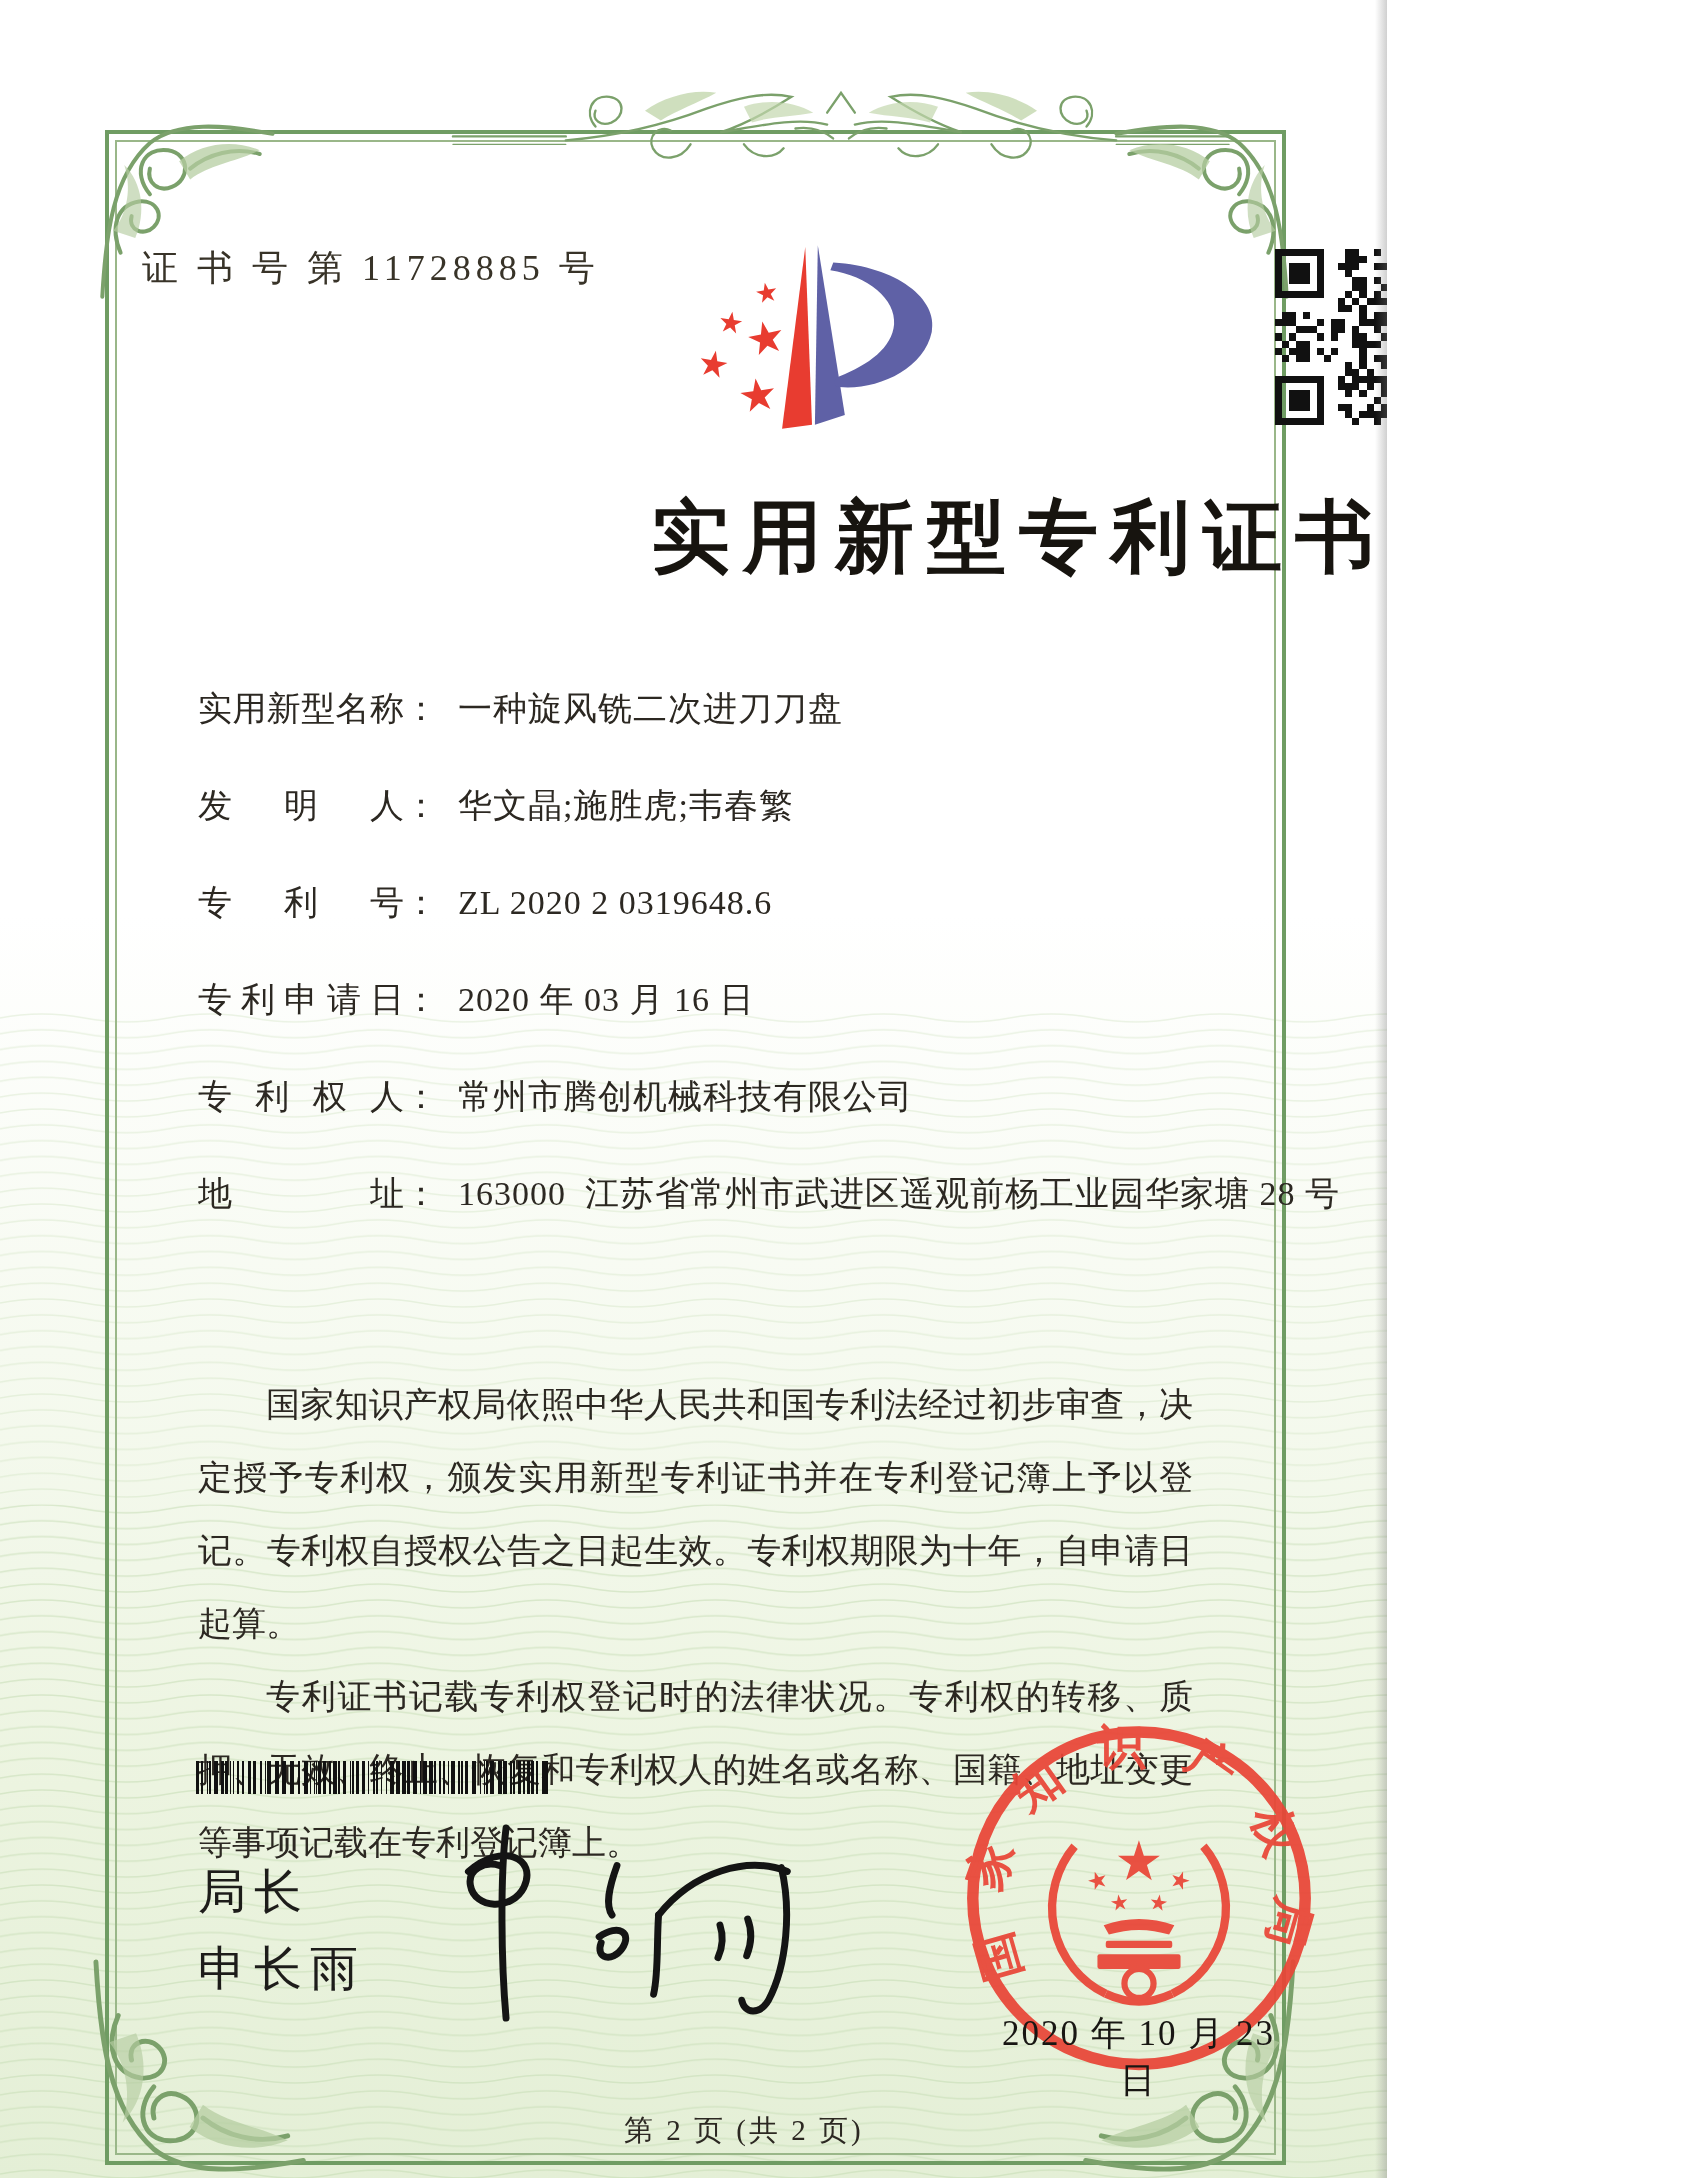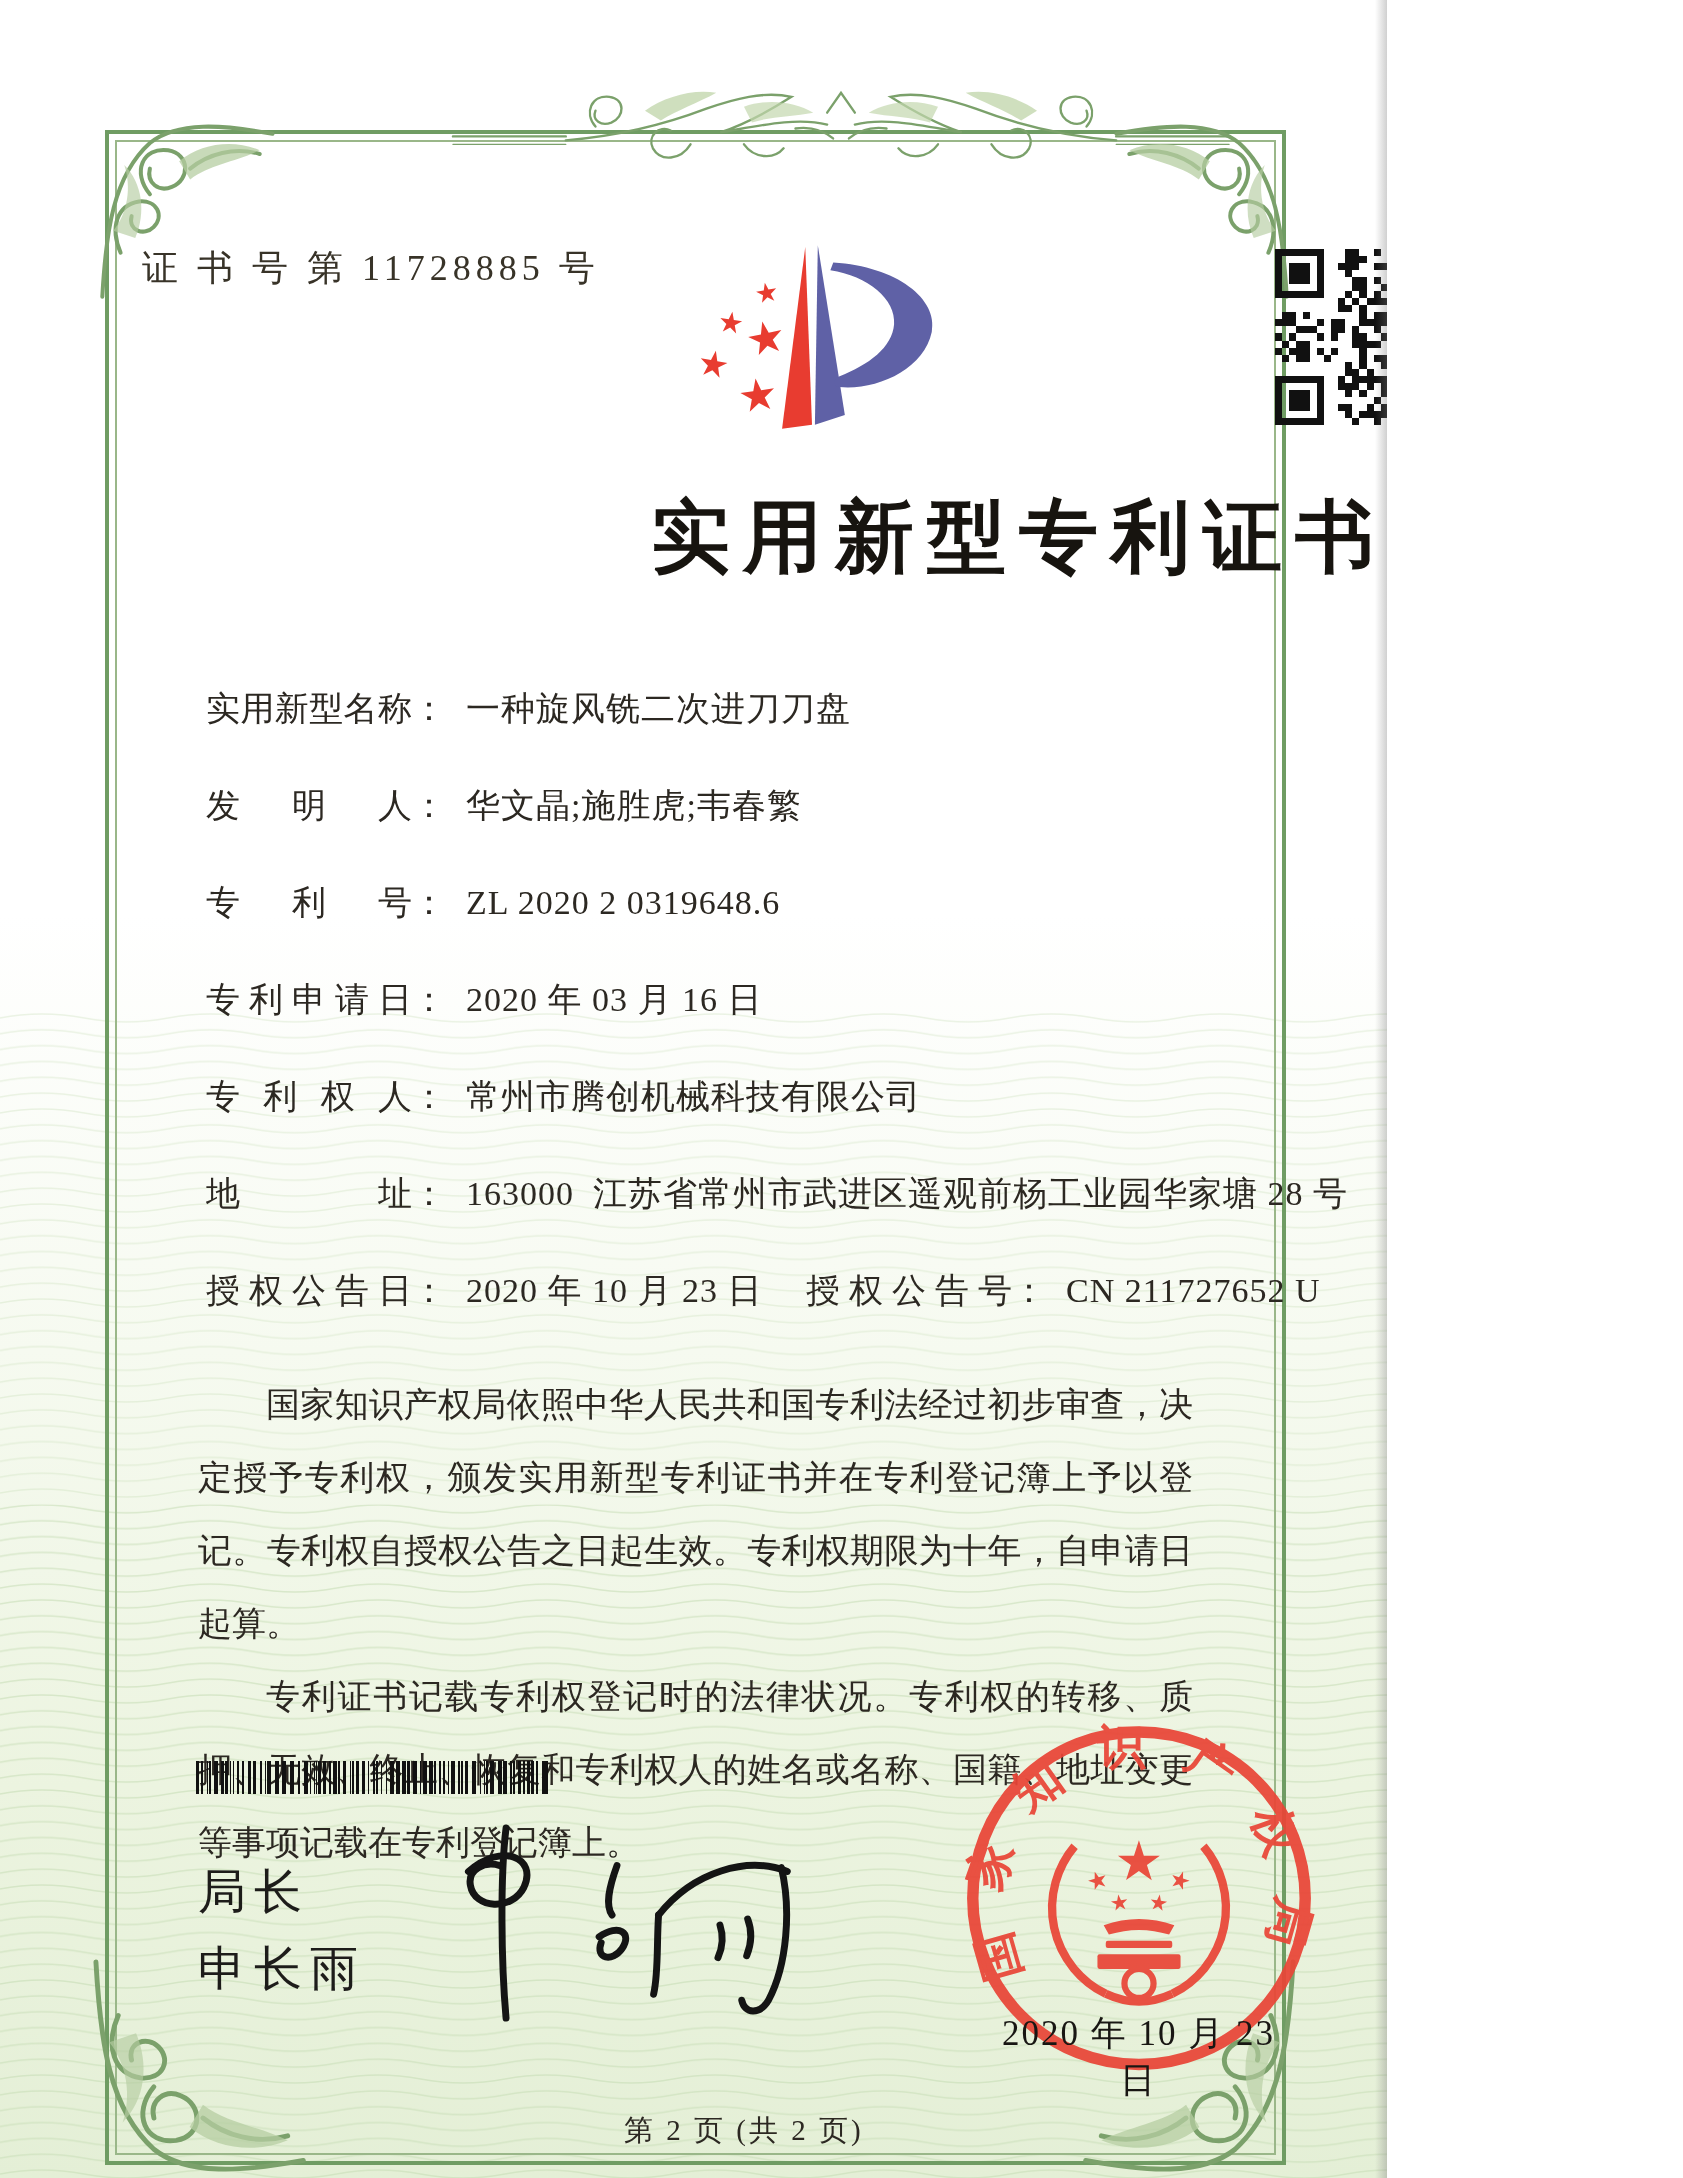--- a/index.html
+++ b/index.html
@@ -23,21 +23,21 @@
   .topband{position:absolute;left:447px;top:57px;width:788px;height:141px;}
   
   .certno{position:absolute;left:142px;top:244px;font-size:36px;letter-spacing:5px;color:#383328;}
   .logo{position:absolute;left:644px;top:216px;width:309px;height:236px;}
   .qr{position:absolute;left:1275px;top:249px;width:176px;height:176px;}
   .title{position:absolute;left:0;top:485px;width:100%;text-align:right;
     font-size:79px;font-weight:700;letter-spacing:13px;color:#17140f;}
   
   .fields{position:absolute;left:198px;top:687px;right:139px;}
   .frow{position:relative;font-size:34px;line-height:44px;margin-bottom:53px;white-space:nowrap;color:#2c2822;}
-  .lbl{display:inline-block;width:206px;text-align:justify;text-align-last:justify;vertical-align:top;margin-left:8px;}
+  .lbl{display:inline-block;width:206px;text-align:justify;text-align-last:justify;vertical-align:top;}
   .val{white-space:pre;margin-left:20px;letter-spacing:1px;}
   .grant-group{position:absolute;left:600px;top:0;}
   
   .legal{position:absolute;left:198px;right:194px;top:1368px;font-size:34px;line-height:73px;
     text-align:justify;color:#2c2822;}
   .legal p{margin:0;text-indent:2em;}
   
   .barcode{position:absolute;left:196px;top:1761px;width:353px;height:33px;}
   .director{position:absolute;left:198px;top:1853px;font-family:"Liberation Sans","DejaVu Sans",sans-serif;
     font-size:48px;line-height:77px;letter-spacing:8px;color:#1d1c1a;}
@@ -141,26 +141,20 @@
     </div>
     <div class="frow">
       <span class="lbl">专利申请日</span><span>：</span><span class="val">2020 年 03 月 16 日</span>
     </div>
     <div class="frow">
       <span class="lbl">专利权人</span><span>：</span><span class="val">常州市腾创机械科技有限公司</span>
     </div>
     <div class="frow">
       <span class="lbl">地址</span><span>：</span><span class="val">163000  江苏省常州市武进区遥观前杨工业园华家塘 28 号</span>
     </div>
-    <div class="frow">
-      <span class="lbl">授权公告日</span><span>：</span><span class="val">2020 年 10 月 23 日</span>
-      <span class="grant-group">
-        <span class="lbl">授权公告号</span><span>：</span><span class="val">CN 211727652 U</span>
-      </span>
-    </div>
   </div>
 
   <div class="legal">
     <p>国家知识产权局依照中华人民共和国专利法经过初步审查，决定授予专利权，颁发实用新型专利证书并在专利登记簿上予以登记。专利权自授权公告之日起生效。专利权期限为十年，自申请日起算。</p>
     <p>专利证书记载专利权登记时的法律状况。专利权的转移、质押、无效、终止、恢复和专利权人的姓名或名称、国籍、地址变更等事项记载在专利登记簿上。</p>
   </div>
 
   <svg id="barcode-svg" class="barcode" viewBox="0 0 356 34" preserveAspectRatio="none" shape-rendering="crispEdges" aria-hidden="true">
       <path d="M0 0h3v34h-3zM5 0h2v34h-2zM11 0h1v34h-1zM13 0h2v34h-2zM18 0h4v34h-4zM25 0h3v34h-3zM29 0h3v34h-3zM34 0h1v34h-1zM37 0h1v34h-1zM41 0h2v34h-2zM46 0h2v34h-2zM52 0h3v34h-3zM57 0h4v34h-4zM65 0h2v34h-2zM70 0h1v34h-1zM72 0h4v34h-4zM80 0h4v34h-4zM87 0h4v34h-4zM95 0h4v34h-4zM103 0h2v34h-2zM109 0h4v34h-4zM115 0h1v34h-1zM119 0h1v34h-1zM121 0h1v34h-1zM123 0h3v34h-3zM128 0h3v34h-3zM134 0h2v34h-2zM138 0h4v34h-4zM143 0h2v34h-2zM148 0h3v34h-3zM155 0h1v34h-1zM157 0h2v34h-2zM161 0h3v34h-3zM167 0h3v34h-3zM173 0h1v34h-1zM178 0h3v34h-3zM182 0h2v34h-2zM187 0h1v34h-1zM192 0h1v34h-1zM196 0h4v34h-4zM202 0h4v34h-4zM208 0h4v34h-4zM213 0h3v34h-3zM219 0h4v34h-4zM226 0h1v34h-1zM229 0h4v34h-4zM235 0h4v34h-4zM240 0h2v34h-2zM245 0h2v34h-2zM249 0h2v34h-2zM254 0h1v34h-1zM257 0h4v34h-4zM264 0h2v34h-2zM267 0h2v34h-2zM271 0h3v34h-3zM278 0h4v34h-4zM286 0h1v34h-1zM290 0h1v34h-1zM292 0h2v34h-2zM297 0h4v34h-4zM305 0h4v34h-4zM310 0h4v34h-4zM317 0h2v34h-2zM320 0h2v34h-2zM325 0h3v34h-3zM330 0h2v34h-2zM334 0h3v34h-3zM338 0h3v34h-3zM343 0h2v34h-2zM349 0h4v34h-4zM352 0h3v34h-3z" fill="#111"></path>
     </svg>

